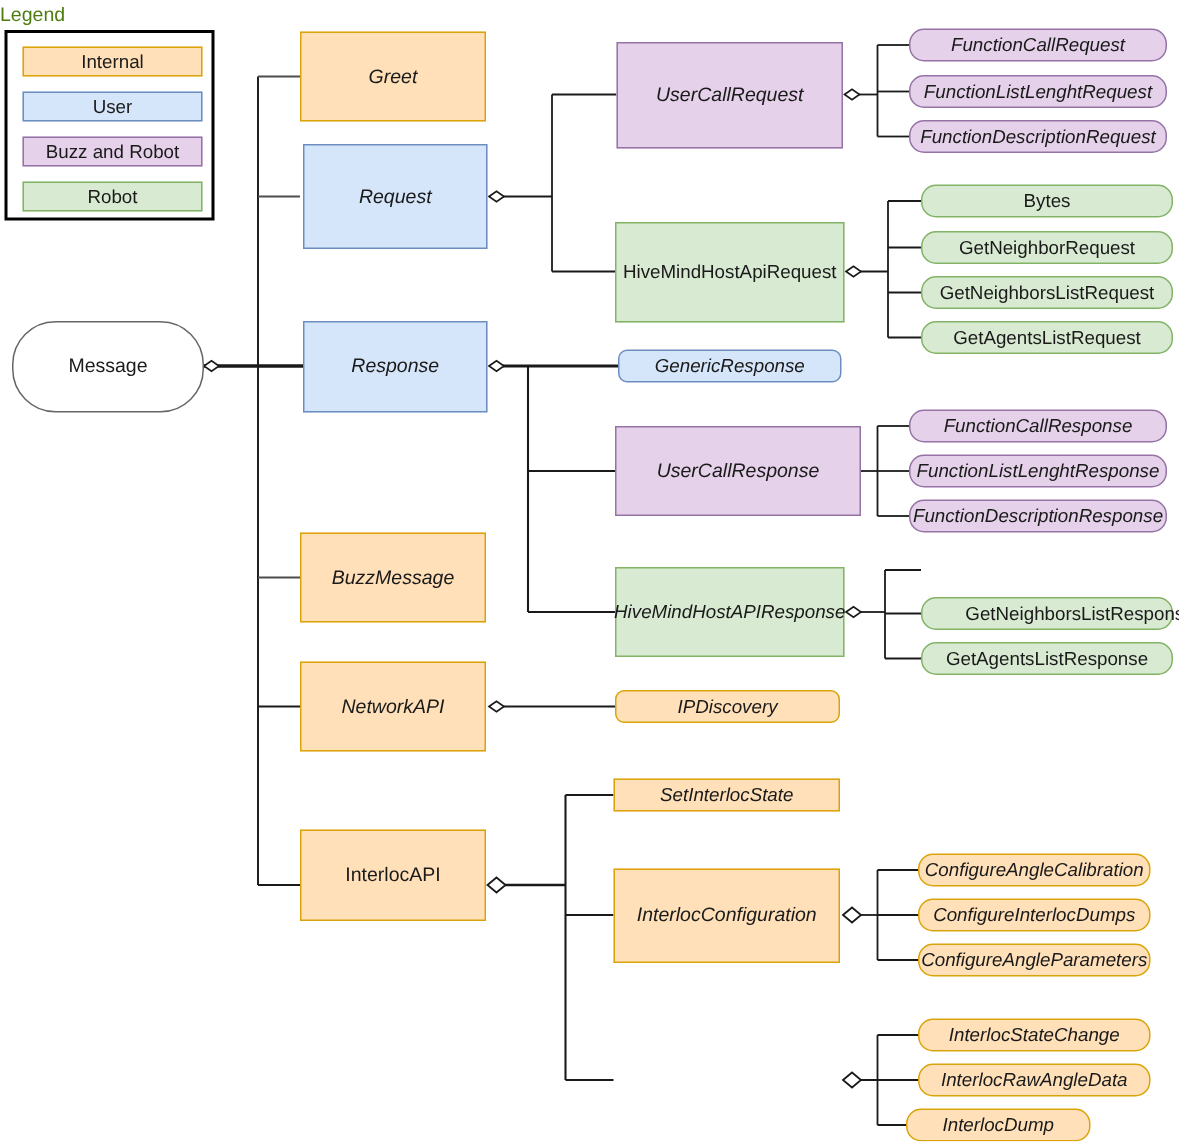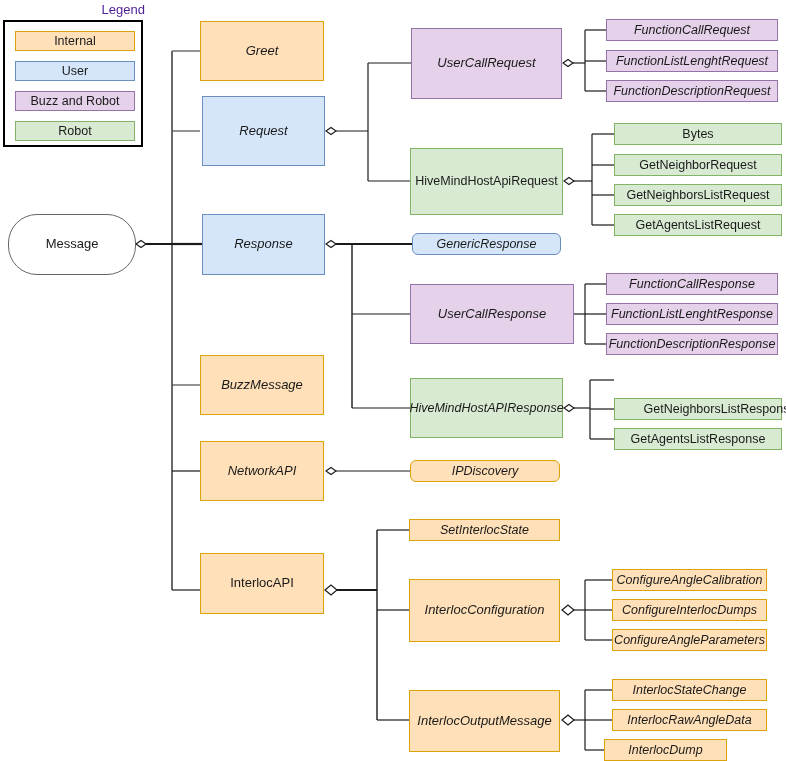--- a/index.html
+++ b/index.html
@@ -31,38 +31,38 @@
     font-size:13px;
     line-height:1.15;
     padding:2px 4px;
     border-width:1px;
     border-style:solid;
     z-index:3;
     background:#fff;
     white-space:nowrap;
   }
   .node.italic{font-style:italic;}
-  .node.small{font-size:12.5px;border-radius:0;}
+  .node.small{font-size:12.5px;border-radius:10px;}
   .node.round{border-radius:6px;}
 
   
   .c-internal{background:#ffe0b9;border-color:#dba30a;}
   .c-user{background:#d6e6fa;border-color:#6c8ebf;}
   .c-buzz{background:#e5d2ea;border-color:#9673a6;}
   .c-robot{background:#d9ead3;border-color:#82b366;}
   .c-root{background:#ffffff;border-color:#666666;border-radius:29px;}
 
   
   #legend-title{
     position:absolute;
     left:0px;top:2px;
     width:145px;
-    text-align:right;
+    text-align:left;
     font-size:13px;
-    color:#4c1d95;
+    color:#4d7c0f;
   }
   #legend-box{
     position:absolute;
     left:3px;top:20px;
     width:140px;height:127px;
     border:2px solid #000000;
     background:#ffffff;
     box-sizing:border-box;
     z-index:4;
   }
@@ -187,21 +187,20 @@
   <div class="node c-internal" style="left:200px;top:553px;width:124px;height:61px;">InterlocAPI</div>
 
   <div class="node c-buzz italic" style="left:411px;top:28px;width:151px;height:71px;">UserCallRequest</div>
   <div class="node c-robot" style="left:410px;top:148px;width:153px;height:67px;font-size:12.5px;">HiveMindHostApiRequest</div>
   <div class="node c-user italic round small" style="left:412px;top:233px;width:149px;height:22px;">GenericResponse</div>
   <div class="node c-buzz italic" style="left:410px;top:284px;width:164px;height:60px;">UserCallResponse</div>
   <div class="node c-robot italic" style="left:410px;top:378px;width:153px;height:60px;font-size:12.5px;text-align:right;">HiveMindHostAPIResponse</div>
   <div class="node c-internal italic round small" style="left:410px;top:460px;width:150px;height:22px;">IPDiscovery</div>
   <div class="node c-internal italic small" style="left:409px;top:519px;width:151px;height:22px;border-radius:0;">SetInterlocState</div>
   <div class="node c-internal italic" style="left:409px;top:579px;width:151px;height:63px;">InterlocConfiguration</div>
-  <div class="node c-internal italic" style="left:409px;top:690px;width:151px;height:62px;">InterlocOutputMessage</div>
 
   <div class="node c-buzz italic small" style="left:606px;top:19px;width:172px;height:22px;">FunctionCallRequest</div>
   <div class="node c-buzz italic small" style="left:606px;top:50px;width:172px;height:22px;">FunctionListLenghtRequest</div>
   <div class="node c-buzz italic small" style="left:606px;top:80px;width:172px;height:22px;">FunctionDescriptionRequest</div>
 
   <div class="node c-robot small" style="left:614px;top:123px;width:168px;height:22px;">Bytes</div>
   <div class="node c-robot small" style="left:614px;top:154px;width:168px;height:22px;">GetNeighborRequest</div>
   <div class="node c-robot small" style="left:614px;top:184px;width:168px;height:22px;">GetNeighborsListRequest</div>
   <div class="node c-robot small" style="left:614px;top:214px;width:168px;height:22px;">GetAgentsListRequest</div>
 

